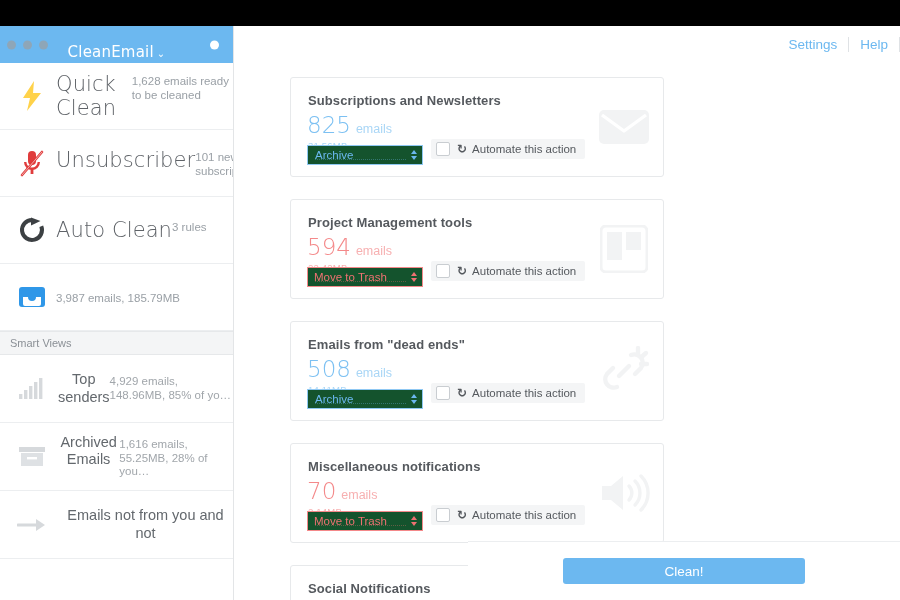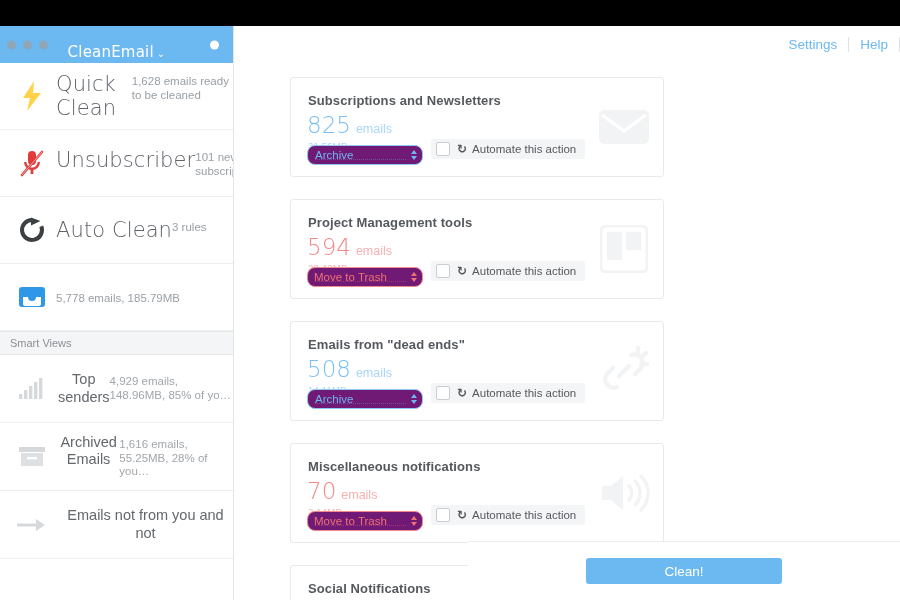--- a/index.html
+++ b/index.html
@@ -62,22 +62,22 @@
   .count-line{position:absolute;left:16px;top:36px;display:flex;align-items:baseline;}
   .count{font-size:23px;font-weight:300;line-height:1;
          font-family:"DejaVu Sans","Liberation Sans",sans-serif;}
   .count-unit{font-size:12.5px;margin-left:5px;}
   .size{position:absolute;left:17px;top:62px;font-size:9.5px;letter-spacing:.2px;}
 
   .card.blue .count{color:#7cc0f2;} .card.blue .count-unit{color:#a9d6f6;} .card.blue .size{color:#a9d6f6;}
   .card.red  .count{color:#f4898a;} .card.red  .count-unit{color:#f7b0b1;} .card.red  .size{color:#f7b0b1;}
 
   .action-row{position:absolute;left:16px;bottom:11px;display:flex;align-items:center;}
-  .sel{position:relative;box-sizing:border-box;width:116px;height:20px;border-radius:8px;
-       display:flex;align-items:center;padding:0 16px 0 7px;font-size:11.5px;background:#701a75;margin-top:12px;}
+  .sel{position:relative;box-sizing:border-box;width:116px;height:20px;border-radius:0;
+       display:flex;align-items:center;padding:0 16px 0 7px;font-size:11.5px;background:#14532d;margin-top:12px;}
   .sel .dots{position:absolute;left:7px;right:16px;bottom:4px;height:1px;
              background-image:linear-gradient(90deg,currentColor 1px,transparent 1px);
              background-size:2px 1px;opacity:.35;}
   .sel .arrows{position:absolute;right:5px;top:50%;transform:translateY(-50%);
                display:flex;flex-direction:column;gap:2px;line-height:0;}
   .sel .arrows i{display:block;width:0;height:0;border-left:3px solid transparent;
                  border-right:3px solid transparent;}
   .sel .arrows i.up{border-bottom:4px solid currentColor;}
   .sel .arrows i.dn{border-top:4px solid currentColor;}
   .sel.blue{border:1px solid #8fc8f3;color:#6cb8f0;}
@@ -88,21 +88,21 @@
   .chk{width:12px;height:12px;border:1px solid #c9cdd1;background:#fff;border-radius:2px;}
   .auto-ico{margin:0 5px 0 7px;font-size:12px;font-weight:bold;color:#55595e;line-height:1;}
   .auto-lbl{font-size:11.5px;color:#55595e;}
 
   .card-ico{position:absolute;right:13px;top:50%;transform:translateY(-50%);
             width:52px;height:52px;display:flex;align-items:center;justify-content:center;}
 
   
   .footer{position:absolute;left:234px;right:0;bottom:0;height:58px;background:#fff;
           border-top:1px solid #eceef0;display:flex;align-items:center;justify-content:center;}
-  .clean-btn{width:196px;height:26px;background:#6cb8f0;border:none;border-radius:3px;color:#fff;
+  .clean-btn{width:242px;height:26px;background:#6cb8f0;border:none;border-radius:3px;color:#fff;
              font-size:13.5px;font-family:"Liberation Sans",sans-serif;cursor:pointer;
              display:flex;align-items:center;justify-content:center;}
 </style>
 </head>
 <body>
 
 <div id="app">
 
   <div class="desktop-strip"></div>
 
@@ -166,21 +166,21 @@
       </div>
 
       <div class="nav-row">
         <div class="nav-ico">
           <svg width="28" height="24" viewBox="0 0 28 24">
             <rect x="1" y="2" width="26" height="20" rx="3" fill="#2f97e8"></rect>
             <path d="M5 12 h5 a4 4 0 0 0 8 0 h5 v7 a2 2 0 0 1 -2 2 h-14 a2 2 0 0 1 -2 -2 z" fill="#ffffff"></path>
           </svg>
         </div>
         <div class="nav-txt">
-          <div class="nav-sub">5,778 emails, 185.79MB</div>
+          <div class="nav-sub">3,987 emails, 185.79MB</div>
         </div>
       </div>
     </div>
 
     <div class="section-label">Smart Views</div>
 
     <div class="nav-smart">
 
       <div class="nav-row">
         <div class="nav-ico">

